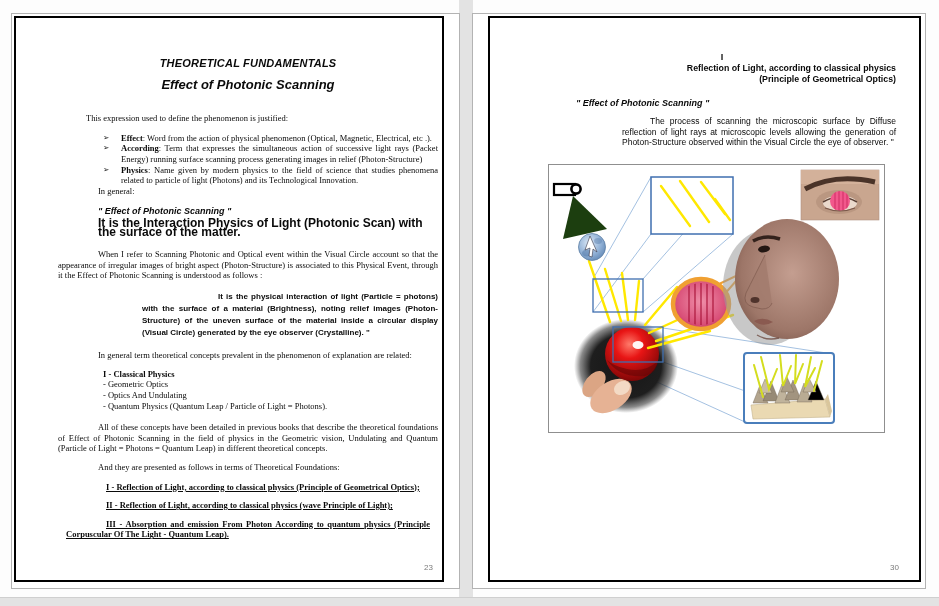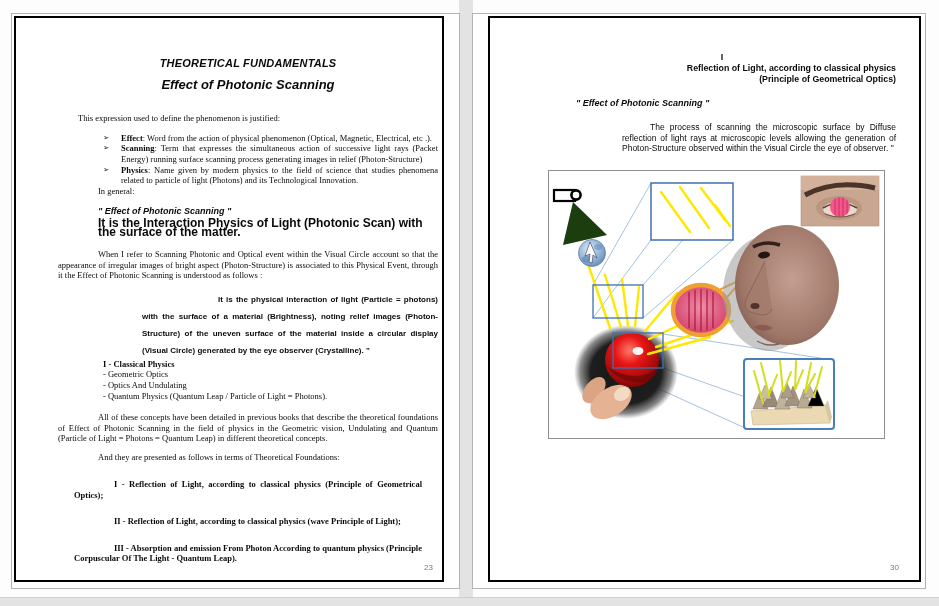--- a/index.html
+++ b/index.html
@@ -20,45 +20,45 @@
 
   .pagenum{position:absolute;right:26px;bottom:16px;font-family:"Liberation Sans",sans-serif;
            font-size:8px;color:#7a7a7a;}
 
   
   .lcontent{position:absolute;left:46px;right:21px;top:44px;font-size:8.5px;line-height:10.6px;}
   .doc-title{font-family:"Liberation Sans",sans-serif;font-weight:bold;font-style:italic;
              font-size:11px;text-align:center;letter-spacing:.2px;}
   .doc-subtitle{font-family:"Liberation Sans",sans-serif;font-weight:bold;font-style:italic;
              font-size:13px;text-align:center;margin-top:11px;}
-  .intro{margin-top:23px;margin-left:20px;}
+  .intro{margin-top:23px;margin-left:28px;}
   ul.defs{list-style:none;margin:9px 0 0 45px;padding:0;text-align:justify;}
   ul.defs li{position:relative;padding-left:18px;margin:0;}
   ul.defs .blt{position:absolute;left:0;top:0;font-family:"DejaVu Sans",sans-serif;font-size:7.5px;}
   .ingeneral{margin-left:40px;}
   .qtitle{font-family:"Liberation Sans",sans-serif;font-weight:bold;font-style:italic;
           font-size:9px;margin:10px 0 0 40px;}
   .qdef{font-family:"Liberation Sans",sans-serif;font-weight:bold;font-size:12px;
         margin:2px 0 0 40px;line-height:9.5px;}
   .para{margin-top:11px;text-indent:40px;text-align:justify;}
   .qblock{font-family:"Liberation Sans",sans-serif;font-weight:bold;font-size:8px;
-          line-height:17px;margin:10px 0 0 84px;text-indent:76px;text-align:justify;}
+          line-height:12px;margin:10px 0 0 84px;text-indent:76px;text-align:justify;}
   .concepts{margin-left:45px;}
   .concepts div{text-align:left;}
   .bold{font-weight:bold;}
-  .foundation{font-weight:bold;text-indent:40px;text-align:justify;margin:16px;}
+  .foundation{font-weight:bold;text-indent:40px;text-align:justify;margin:8px;text-decoration:underline;}
   .lead{margin-top:10px;}
 
   
   .rcontent{position:absolute;left:75px;right:29px;top:38px;
             font-family:"Liberation Sans",sans-serif;font-size:8.5px;line-height:10.6px;}
   .rnumeral{font-weight:bold;text-align:center;font-size:9px;}
   .rtitle{font-weight:bold;text-align:right;font-size:8.8px;line-height:11px;}
   .rqtitle{font-weight:bold;font-style:italic;font-size:9px;margin:13px 0 0 28px;}
-  .rpara{margin:14px 0 0 74px;text-indent:28px;text-align:justify;}
+  .rpara{margin:8px 0 0 74px;text-indent:28px;text-align:justify;}
   figure.illus{margin:16px 0 0 0;width:337px;height:269px;border:1px solid #8f8f8f;
                background:#fff;box-sizing:border-box;}
   figure.illus svg{display:block;}
 </style>
 </head>
 <body>
 
 <div class="canvas">
   <div class="gutter"></div>
   <div class="scrollstrip"></div>
@@ -68,34 +68,35 @@
     <div class="lcontent">
       <div class="doc-title">THEORETICAL FUNDAMENTALS</div>
       <div class="doc-subtitle">Effect of Photonic Scanning</div>
       <div class="intro">This expression used to define the phenomenon is justified:</div>
 
       <ul class="defs">
         <li>
           <span class="blt">➢</span><span class="bold">Effect</span><span>: Word from the action of physical phenomenon (Optical, Magnetic, Electrical, etc .).</span>
         </li>
         <li>
-          <span class="blt">➢</span><span class="bold">Scanning</span><span>: Term that expresses the simultaneous action of successive light rays (Packet Energy) running surface scanning process generating images in relief (Photon-Structure)</span>
+          <span class="blt">➢</span><span class="bold">According</span><span>: Term that expresses the simultaneous action of successive light rays (Packet Energy) running surface scanning process generating images in relief (Photon-Structure)</span>
         </li>
         <li>
           <span class="blt">➢</span><span class="bold">Physics</span><span>: Name given by modern physics to the field of science that studies phenomena related to particle of light (Photons) and its Technological Innovation.</span>
         </li>
       </ul>
       <div class="ingeneral">In general:</div>
 
       <div class="qtitle">" Effect of Photonic Scanning "</div>
       <div class="qdef">It is the Interaction Physics of Light (Photonic Scan) with the surface of the matter.</div>
 
       <p class="para">When I refer to Scanning Photonic and Optical event within the Visual Circle account so that the appearance of irregular images of bright aspect (Photon-Structure) is associated to this Physical Event, through it the Effect of Photonic Scanning is understood as follows :</p>
       <p class="qblock">It is the physical interaction of light (Particle = photons) with the surface of a material (Brightness), noting relief images (Photon-Structure) of the uneven surface of the material inside a circular display (Visual Circle) generated by the eye observer (Crystalline). "</p>
 
+      <p class="para">In general term theoretical concepts prevalent in the phenomenon of explanation are related:</p>
       <div class="concepts">
         <div class="bold">I - Classical Physics</div>
         <div>- Geometric Optics</div>
         <div>- Optics And Undulating</div>
         <div>- Quantum Physics (Quantum Leap / Particle of Light = Photons).</div>
       </div>
 
       <p class="para">All of these concepts have been detailed in previous books that describe the theoretical foundations of Effect of Photonic Scanning in the field of physics in the Geometric vision, Undulating and Quantum (Particle of Light = Photons = Quantum Leap) in different theoretical concepts.</p>
       <p class="para lead" style="margin-top:0;">And they are presented as follows in terms of Theoretical Foundations:</p>
       <p class="foundation">I - Reflection of Light, according to classical physics (Principle of Geometrical Optics);</p>

